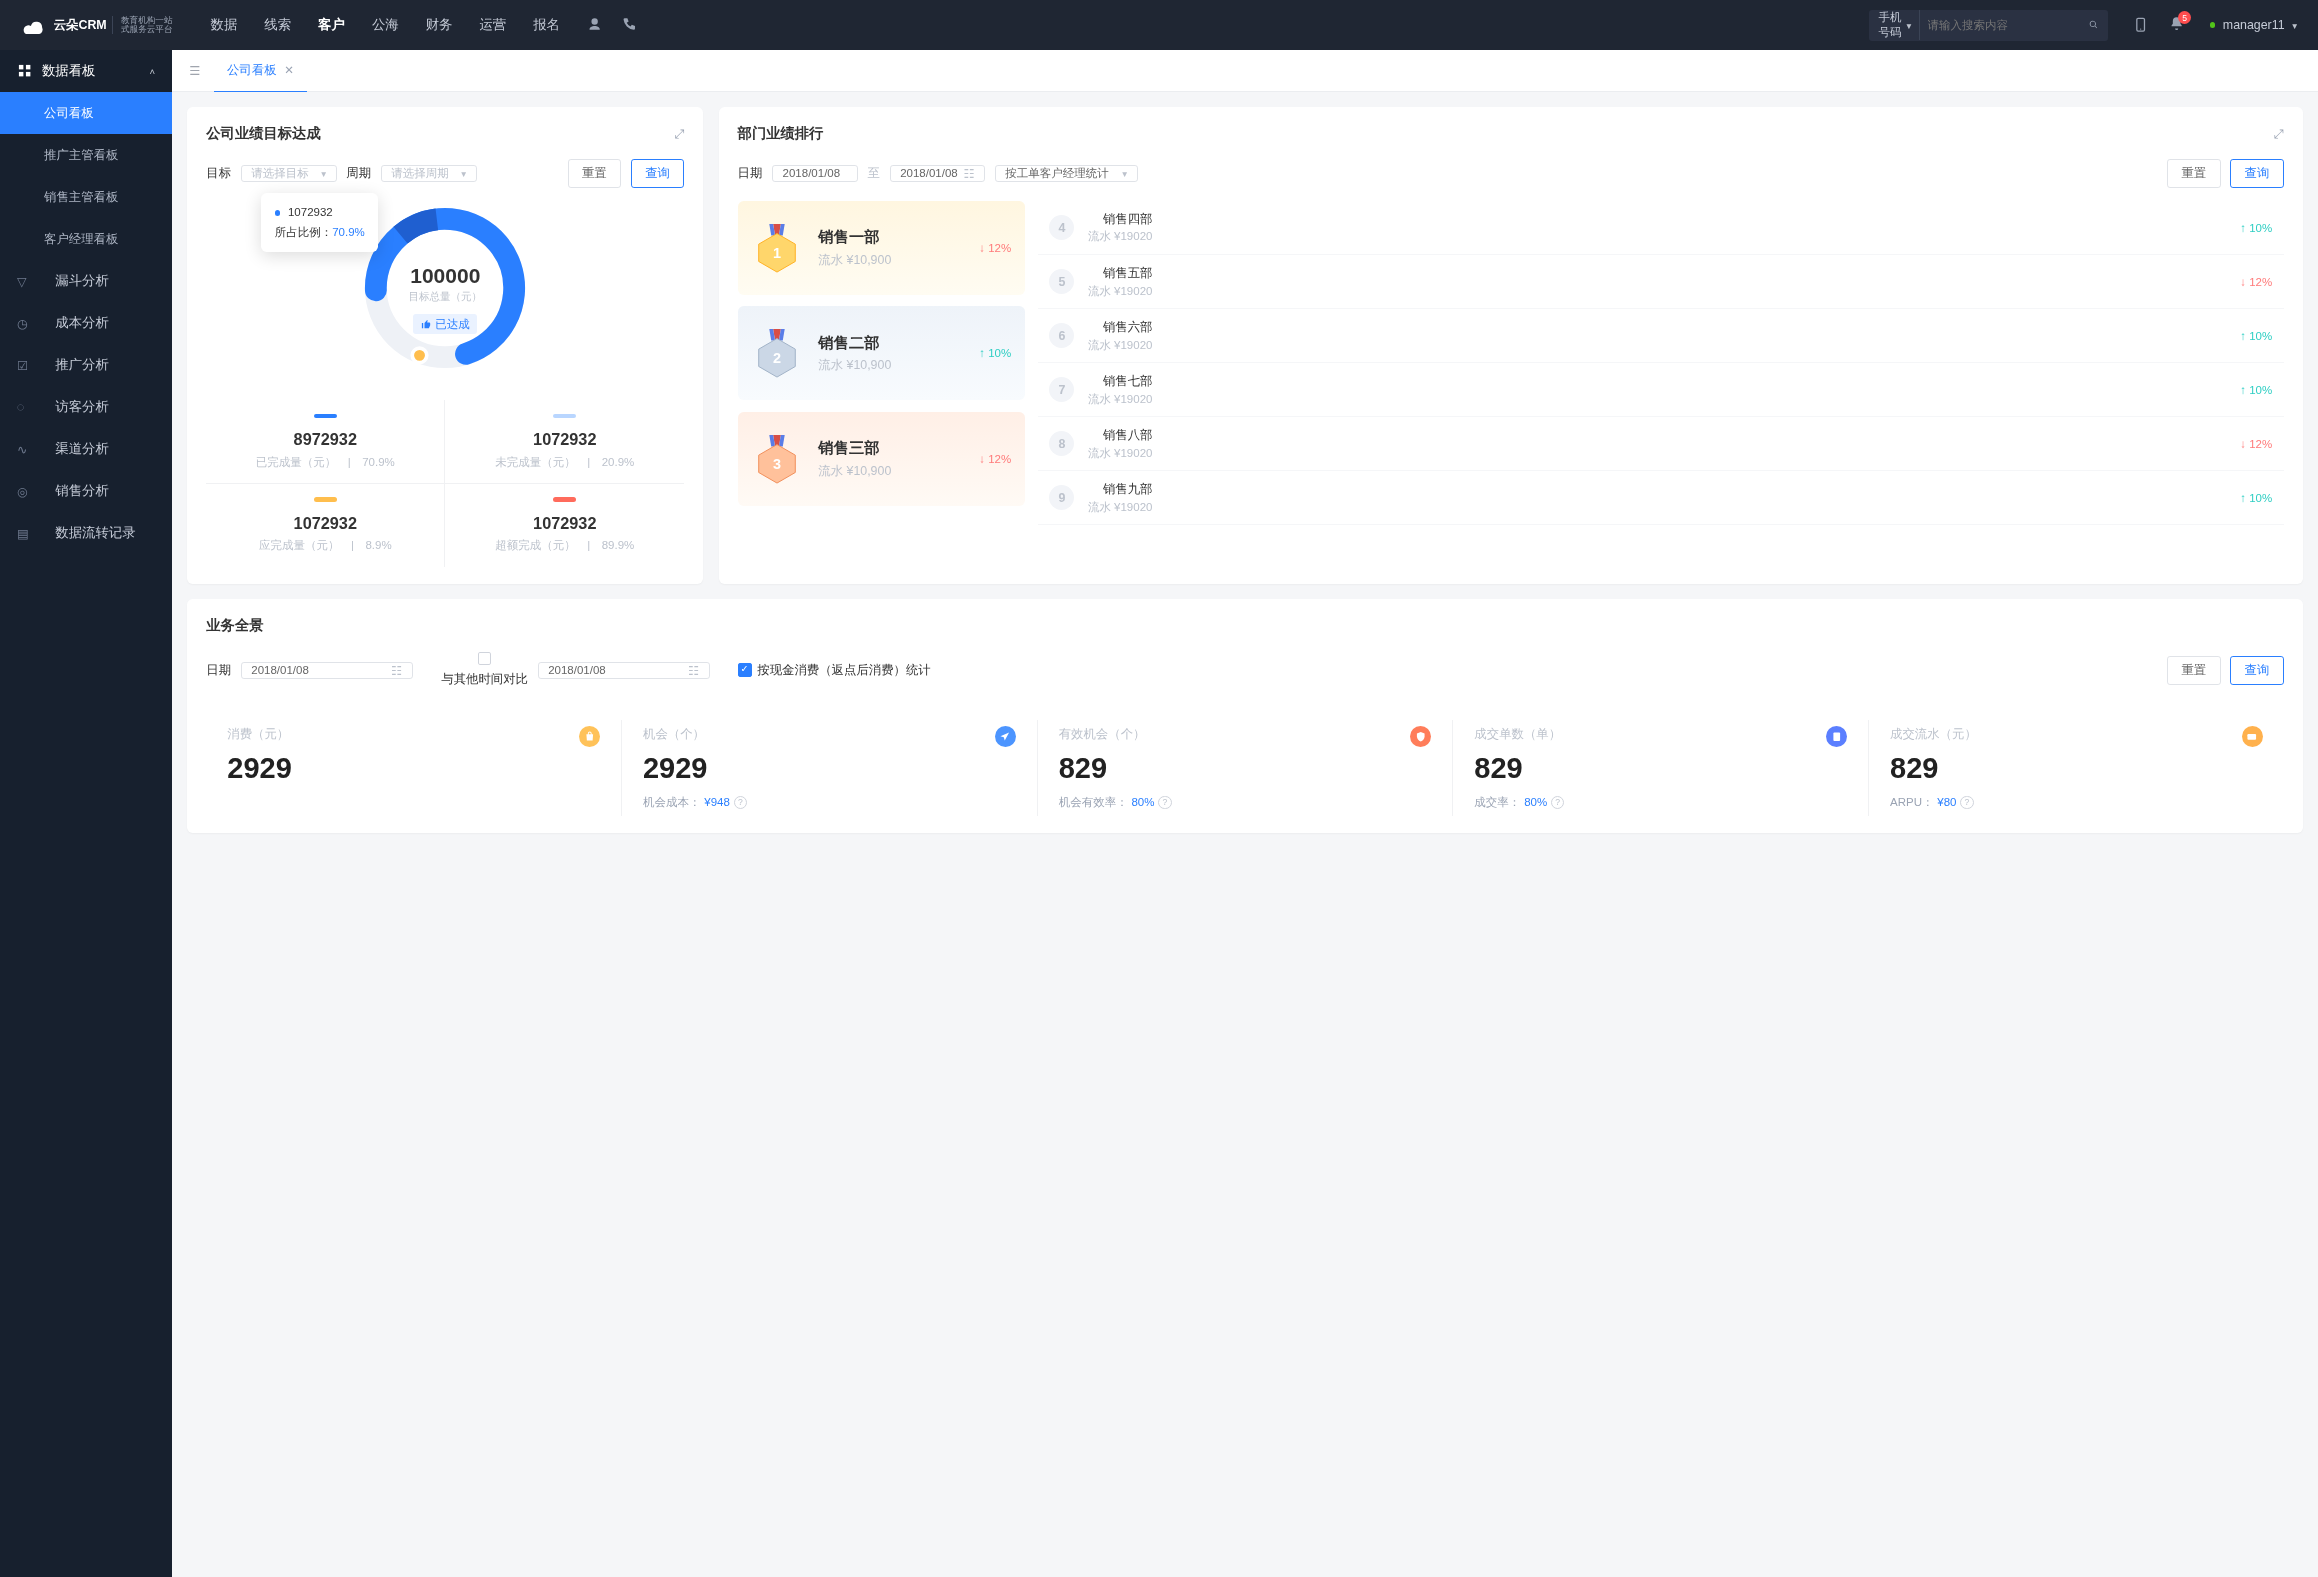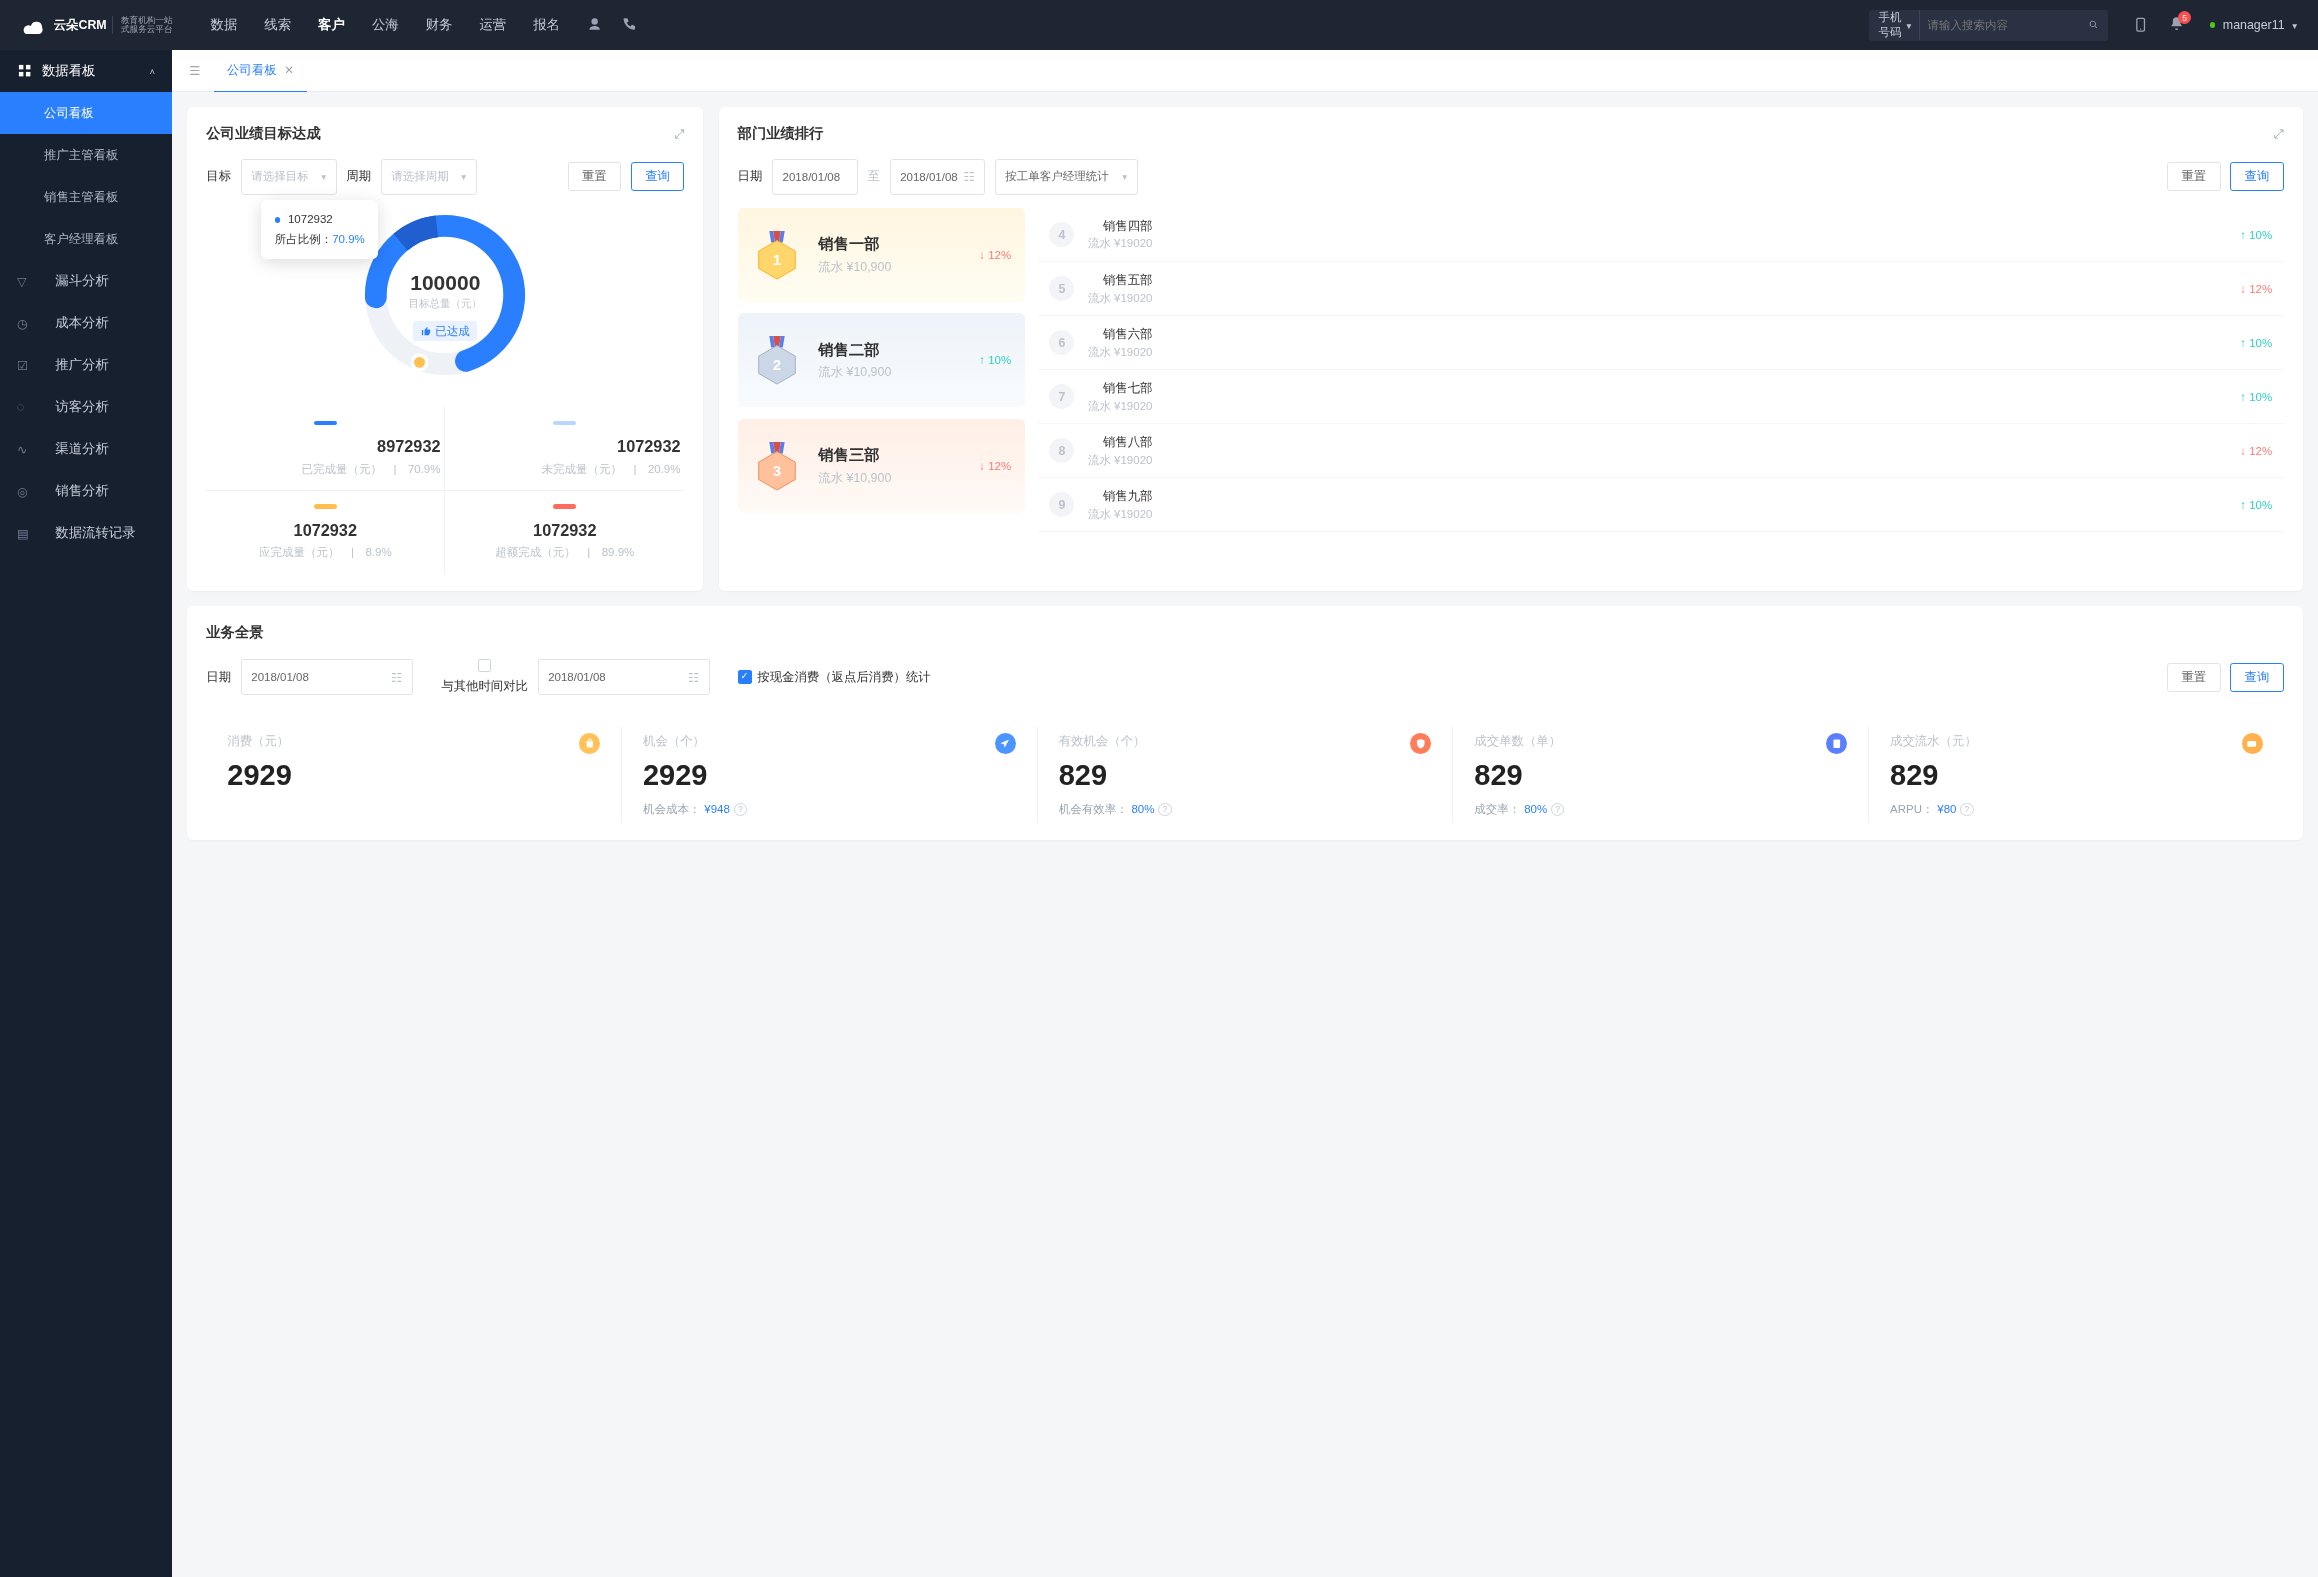--- a/index.html
+++ b/index.html
@@ -41,21 +41,21 @@
 .tab .close { color:#9aa3b3; font-size:11.5px;}
 
 .content { padding:15.3px; display:grid; grid-template-columns: 516px 1fr; gap:15.3px; }
 .card { background:#fff; border-radius:5.7px; padding:17px 19px; box-shadow:0 1px 1.9px rgba(0,0,0,.04); }
 .card-header { display:flex; align-items:center; justify-content:space-between; margin-bottom:15.3px;}
 .card-title { font-size:14.3px; font-weight:600; color:#333; }
 .expand-icon { color:#9aa3b3; cursor:pointer;}
 
 .filter-row { display:flex; align-items:center; gap:9.6px; font-size:12.4px; color:#333; flex-wrap:wrap;}
 .label { color:#333; }
-.select { border:1px solid #e0e3e8; border-radius:2.9px; height:36px; padding:0 9.6px; display:flex; align-items:center; gap:5.7px; color:#bcc2cc; font-size:11.5px; cursor:pointer; min-width:96px; justify-content:space-between;}
+.select { border:1px solid #e0e3e8; border-radius:2.9px; height:17px; padding:0 9.6px; display:flex; align-items:center; gap:5.7px; color:#bcc2cc; font-size:11.5px; cursor:pointer; min-width:96px; justify-content:space-between;}
 .select.has-value { color:#666; }
 .btn { border:1px solid #e0e3e8; border-radius:2.9px; height:29px; padding:0 13.4px; display:flex; align-items:center; background:#fff; cursor:pointer; font-size:12.4px; color:#666;}
 .btn.primary { border-color:#2a7fff; color:#2a7fff; }
 .right-btns { margin-left:auto; display:flex; gap:9.6px;}
 
 
 .donut-wrapper { display:flex; flex-direction:column; align-items:center; margin-top:9.6px; position:relative;}
 .tooltip { position:absolute; left:55px; top:-3.8px; background:#fff; border-radius:5.7px; box-shadow:0 3.8px 17px rgba(0,0,0,.14); padding:9.6px 13.4px; font-size:11.5px; line-height:1.7; z-index:3;}
 .tooltip .dot { display:inline-block; width:5.7px; height:5.7px; background:#2a7fff; border-radius:50%; margin-right:7.6px;}
 .tooltip .blue { color:#2a7fff; }
@@ -63,21 +63,21 @@
 .donut-center .big { font-size:21px; font-weight:700; color:#333;}
 .donut-center .small { font-size:10.5px; color:#bcc2cc; margin-top:1.9px;}
 .status-tag { margin-top:9.6px; display:inline-flex; align-items:center; gap:3.8px; padding:2.9px 7.6px; border-radius:2.9px; background:#eaf2ff; color:#2a7fff; font-size:11.5px;}
 
 .metrics-grid { display:grid; grid-template-columns: 1fr 1fr; margin-top:21px; width:100%;}
 .metric-cell { text-align:center; padding:13.4px 3.8px; }
 .metric-cell .bar { width:23px; height:4.8px; border-radius:2.9px; margin:0 auto 11.5px;}
 .metric-cell .value { font-size:16.3px; font-weight:600; color:#333;}
 .metric-cell .desc { font-size:11.5px; color:#bcc2cc; margin-top:5.7px;}
 .sep-v { border-right:1px solid #f0f1f3;}
-.sep-h { border-bottom:1px solid #f0f1f3;text-align:right;}
+.sep-h { border-bottom:1px solid #f0f1f3;}
 
 
 .rank-row { display:flex; gap:13.4px; margin-top:13.4px;}
 .rank-top { display:flex; flex-direction:column; gap:11.5px; width:287px;}
 .medal-card { border-radius:5.7px; padding:21px 13.4px 21px 13.4px; display:flex; align-items:center; gap:15.3px; }
 .medal-card.gold { background:linear-gradient(180deg,#fff6e0,#fffcf2);}
 .medal-card.silver { background:linear-gradient(180deg,#eef3f9,#f8fbfe);}
 .medal-card.bronze { background:linear-gradient(180deg,#ffefe6,#fffaf5);}
 .medal { width:52px; height:52px; position:relative; flex-shrink:0;}
 .medal svg {width:52px; height:52px;}

